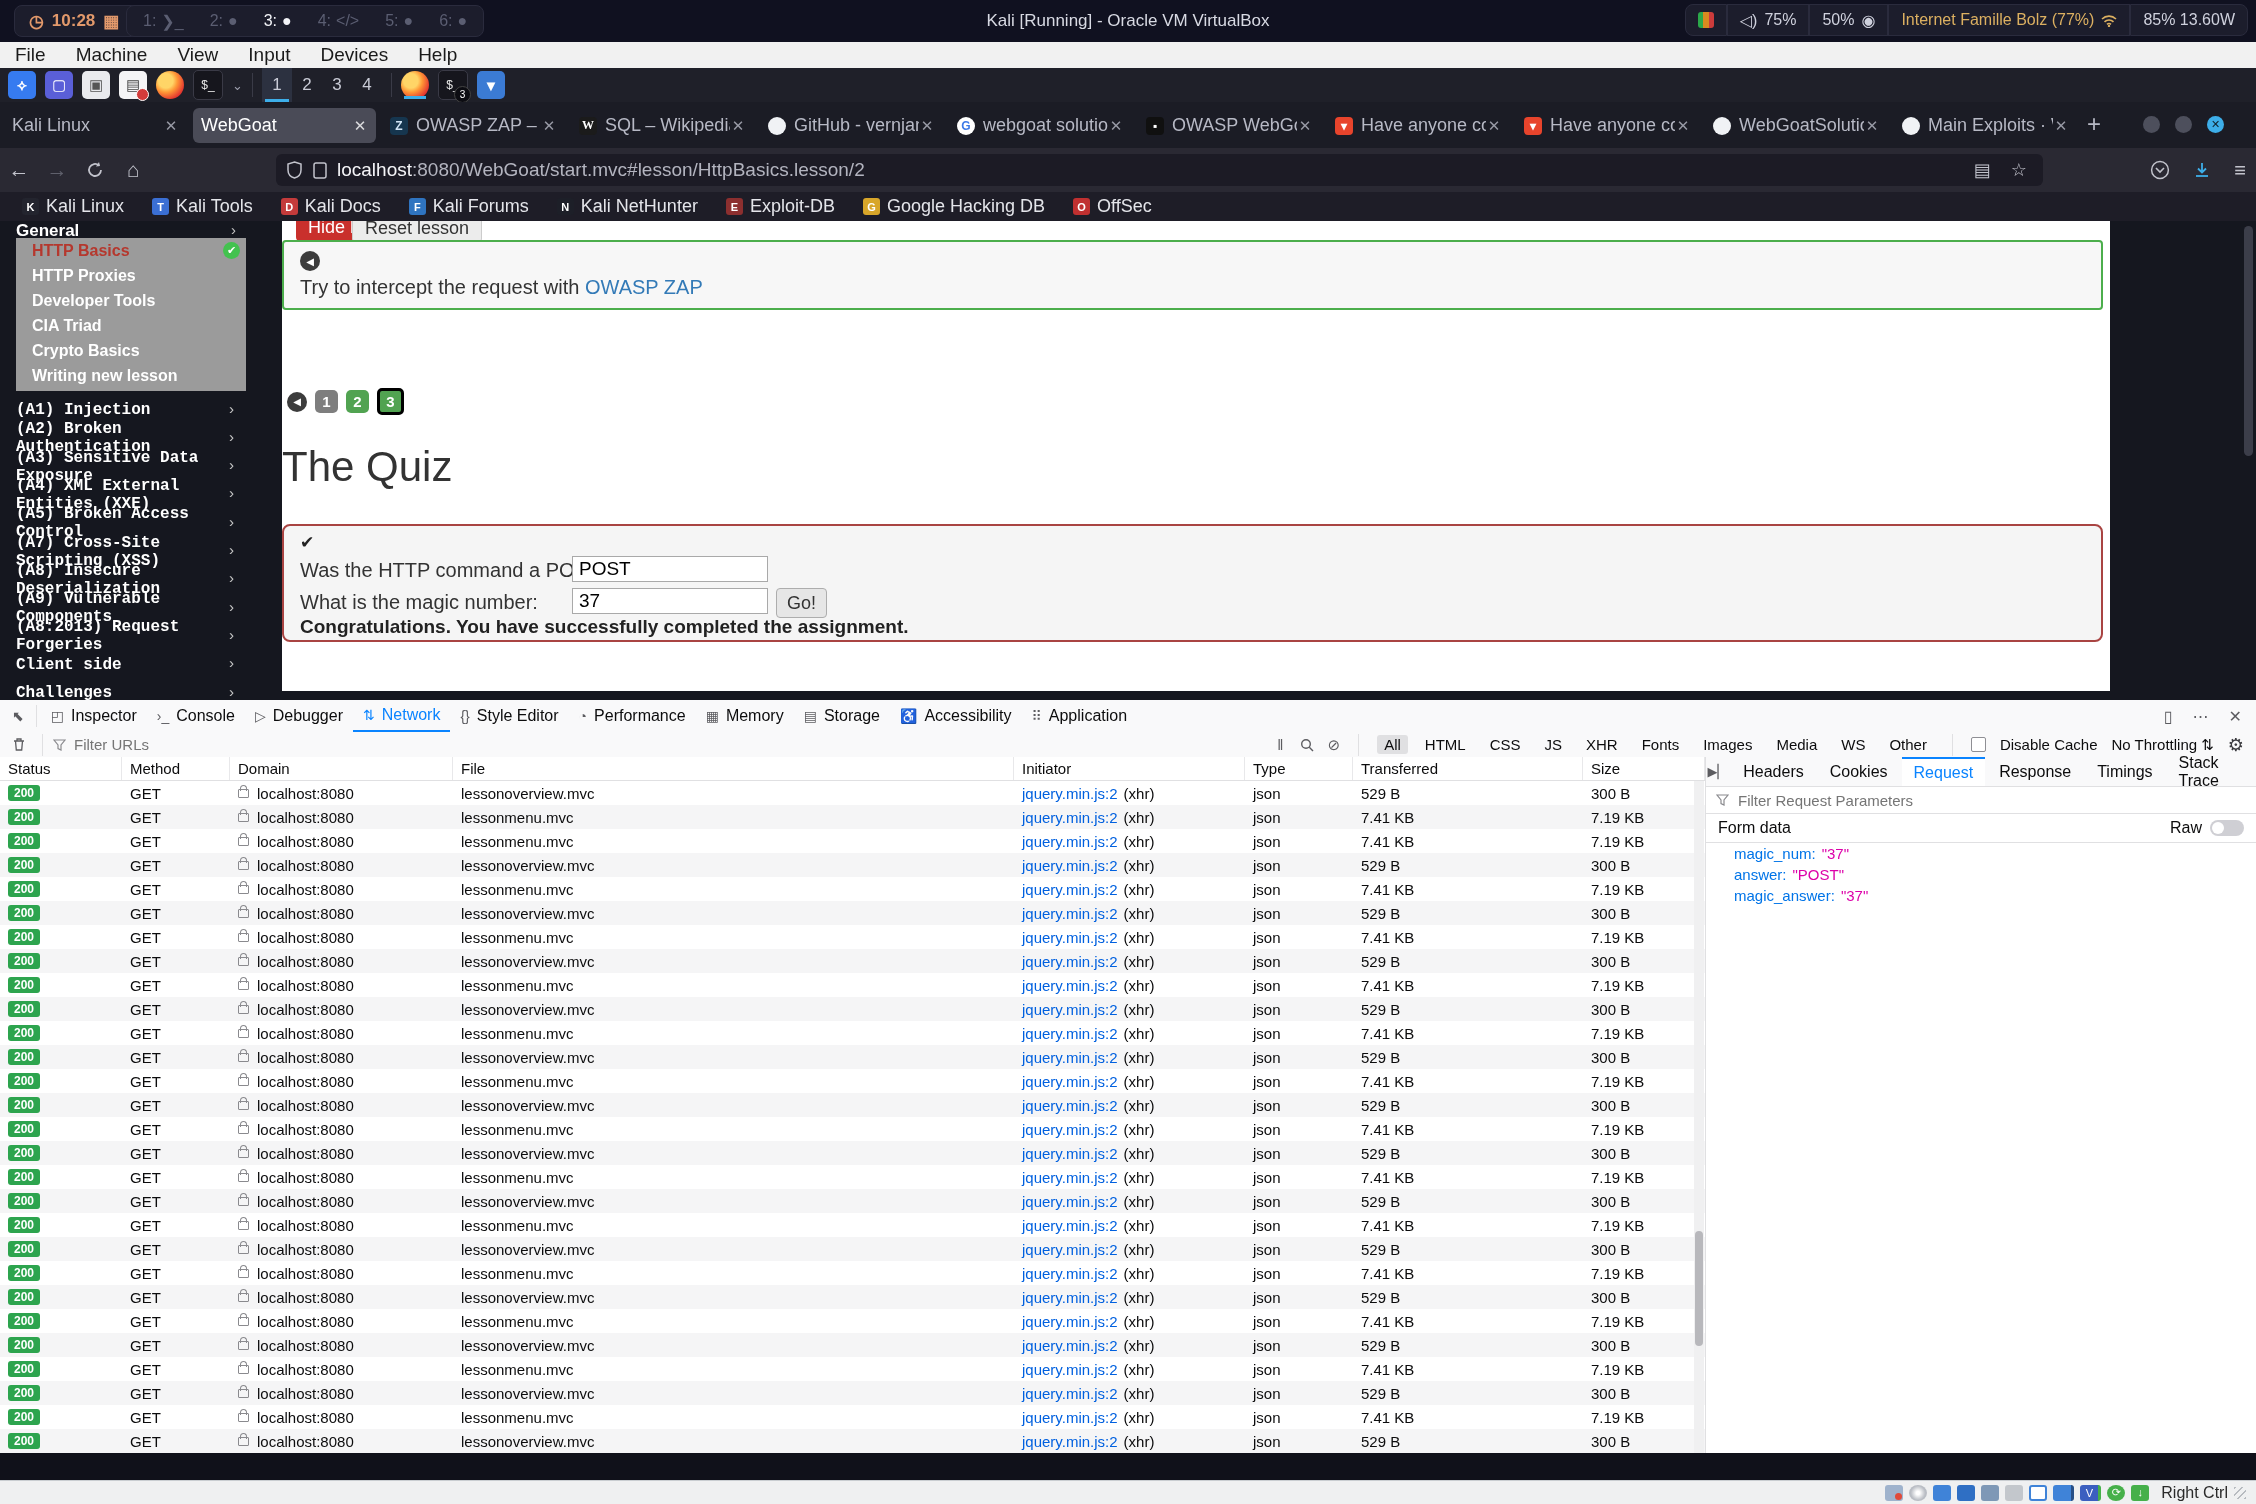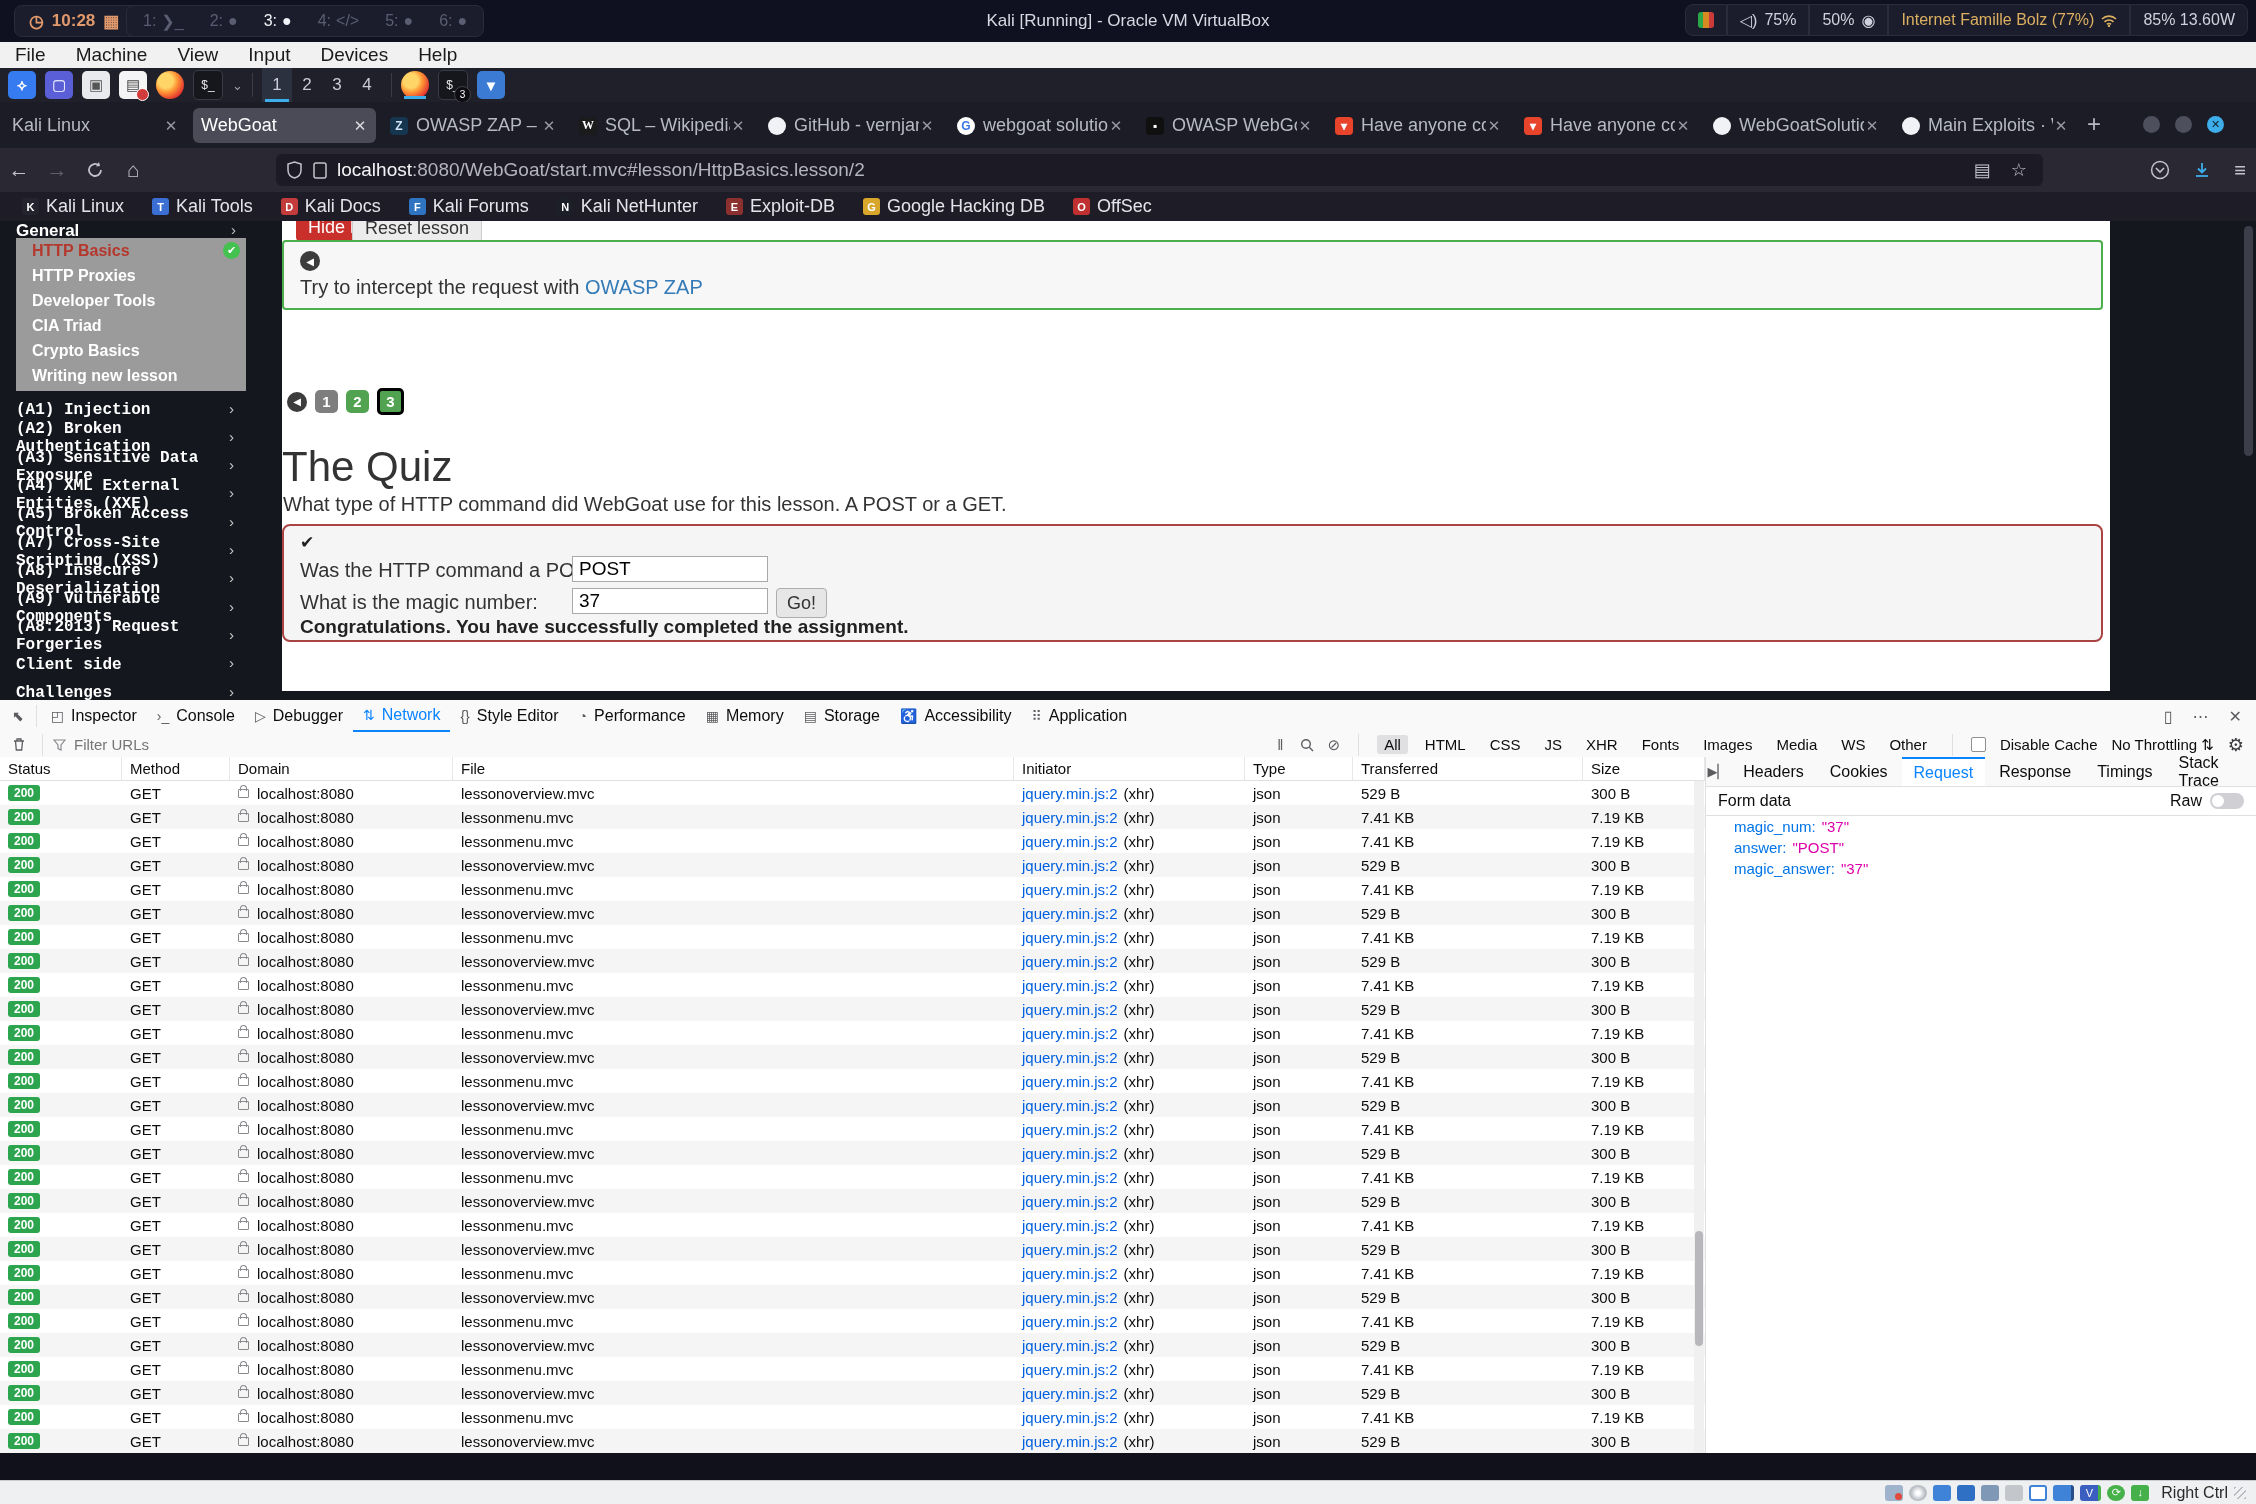--- a/index.html
+++ b/index.html
@@ -474,21 +474,20 @@
     </div>
 
     <div class="pager">
       <div class="circ-ico">◀</div>
       <div class="pg g1">1</div>
       <div class="pg ok">2</div>
       <div class="pg cur">3</div>
     </div>
 
     <div class="quiz-title">The Quiz</div>
-    <div class="quiz-q">What type of HTTP command did WebGoat use for this lesson. A POST or a GET.</div>
 
     <div class="quizbox">
       <div class="qcheck">✔</div>
       <div class="qlabel" style="top:33px;">Was the HTTP command a POST or a GET:</div>
       <input class="qinput" style="top: 30px;" value="POST">
       <div class="qlabel" style="top:65px;">What is the magic number:</div>
       <input class="qinput" style="top: 62px;" value="37">
       <div class="gobtn" style="top:62px;">Go!</div>
       <div class="qsuccess">Congratulations. You have successfully completed the assignment.</div>
     </div>
@@ -1112,20 +1111,26 @@
     <div class="rpanel">
       <div class="rp-tabs" id="rp-tabs">
         <span class="rp-toggle">▶▏</span>
       <span class="rpt">Headers</span>
           <span class="rpt">Cookies</span>
           <span class="rpt active">Request</span>
           <span class="rpt">Response</span>
           <span class="rpt">Timings</span>
           <span class="rpt">Stack Trace</span>
         </div>
+      <div class="rp-filter">
+        <svg width="13" height="12" viewBox="0 0 13 12">
+            <path d="M1 1h11L8 6v5l-3-1.4V6z" fill="none" stroke="#8a8a8e" stroke-width="1.2"></path>
+          </svg>
+        <input placeholder="Filter Request Parameters" style="">
+      </div>
       <div class="rp-sect">
         <span>Form data</span>
         <span style="display:flex;align-items:center;gap:8px;color:#0c0c0d;">
           <span>Raw</span>
           <span class="toggle"></span>
         </span>
       </div>
       <div id="rp-params">
           <div class="param">
             <span class="pk">magic_num:</span>

